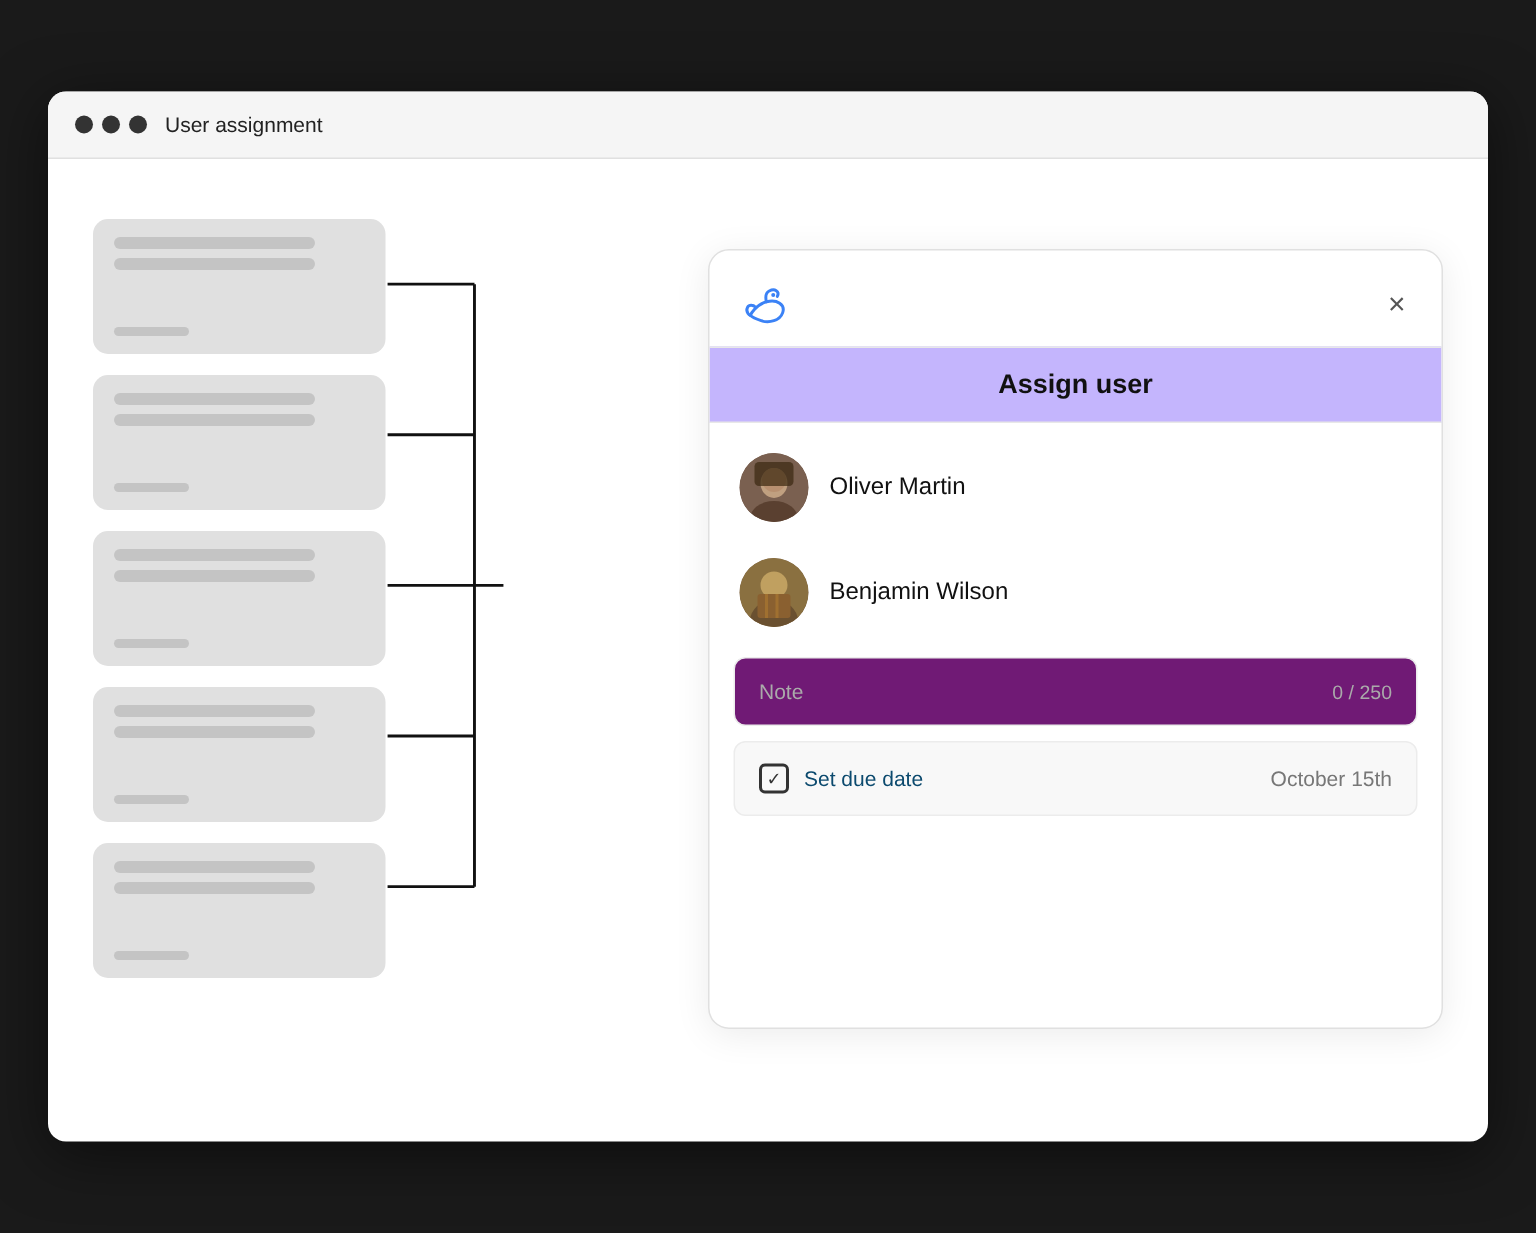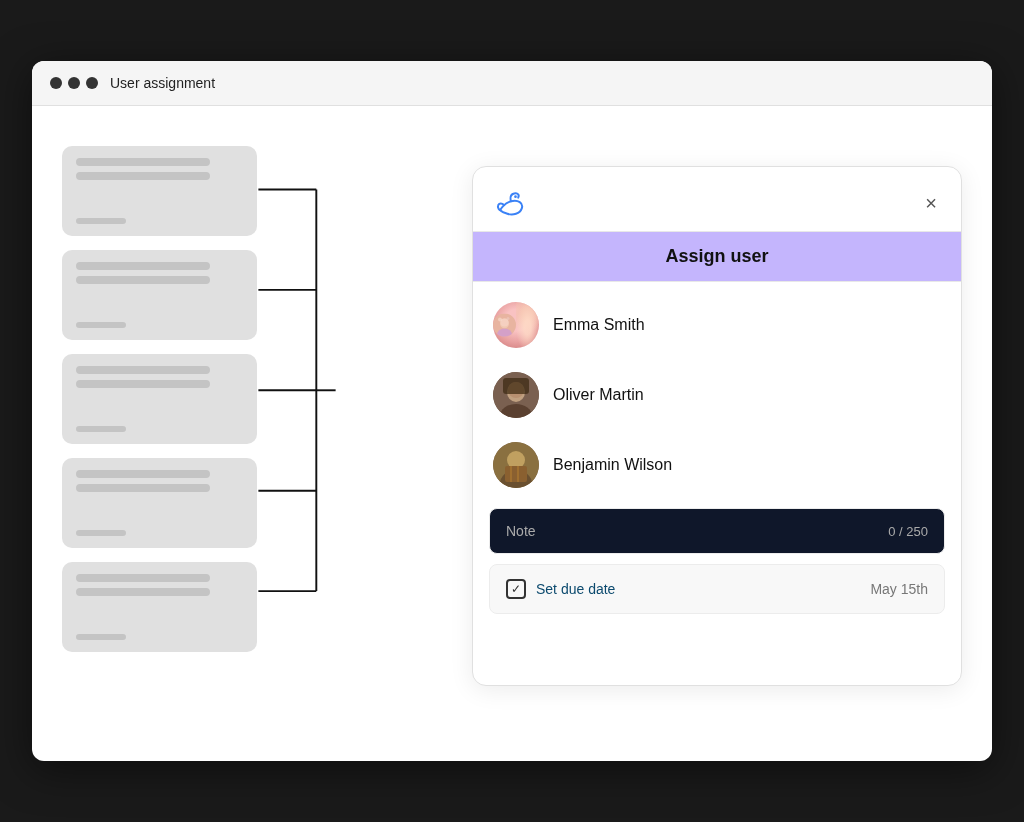--- a/index.html
+++ b/index.html
@@ -200,21 +200,21 @@
 
     .user-name {
       font-size: 16px;
       font-weight: 500;
       color: #111;
     }
 
     .modal-note {
       margin: 0 16px;
       padding: 14px 16px;
-      background: #0f172a;
+      background: #701a75;
       border-radius: 8px;
       display: flex;
       justify-content: space-between;
       align-items: center;
       color: #aaa;
       font-size: 14px;
       border: 1px solid #ececec;
     }
 
     .note-count {
@@ -352,39 +352,20 @@
               <circle cx="25" cy="13" r="1.5" fill="#3B82F6"></circle>
             </svg>
           </div>
           <button class="close-btn">×</button>
         </div>
 
         <div class="modal-title-bar">Assign user</div>
 
         <div class="user-list">
 
-          <div class="user-item">
-            <div class="avatar avatar-emma">
-              <svg viewBox="0 0 46 46" width="46" height="46">
-                <defs>
-                  <clipPath id="c1">
-                      <circle cx="23" cy="23" r="23"></circle>
-                    </clipPath>
-                </defs>
-                <rect width="46" height="46" fill="#e8b4a0" clip-path="url(#c1)"></rect>
-                <ellipse cx="23" cy="20" rx="9" ry="10" fill="#f0c8b0" clip-path="url(#c1)"></ellipse>
-                <ellipse cx="23" cy="42" rx="15" ry="12" fill="#d4a0c8" clip-path="url(#c1)"></ellipse>
-                <circle cx="23" cy="18" r="8" fill="#f5d0c0" clip-path="url(#c1)"></circle>
-
-                <circle cx="14" cy="12" r="4" fill="#f9e0d0" opacity="0.6" clip-path="url(#c1)"></circle>
-                <circle cx="30" cy="10" r="3" fill="#f0d0c8" opacity="0.5" clip-path="url(#c1)"></circle>
-              </svg>
-            </div>
-            <span class="user-name">Emma Smith</span>
-          </div>
 
           <div class="user-item">
             <div class="avatar avatar-oliver">
               <svg viewBox="0 0 46 46" width="46" height="46">
                 <defs>
                   <clipPath id="c2">
                       <circle cx="23" cy="23" r="23"></circle>
                     </clipPath>
                 </defs>
                 <rect width="46" height="46" fill="#7a6050" clip-path="url(#c2)"></rect>
@@ -425,20 +406,20 @@
           <span class="note-count">0 / 250</span>
         </div>
 
         <div class="modal-due-date">
           <div class="due-date-left">
             <div class="checkbox">
               <span class="checkbox-check">✓</span>
             </div>
             <span class="due-date-label">Set due date</span>
           </div>
-          <span class="due-date-value">May 15th</span>
+          <span class="due-date-value">October 15th</span>
         </div>
 
       </div>
     </div>
 
   </div>
 </div>
 
 </body></html>

